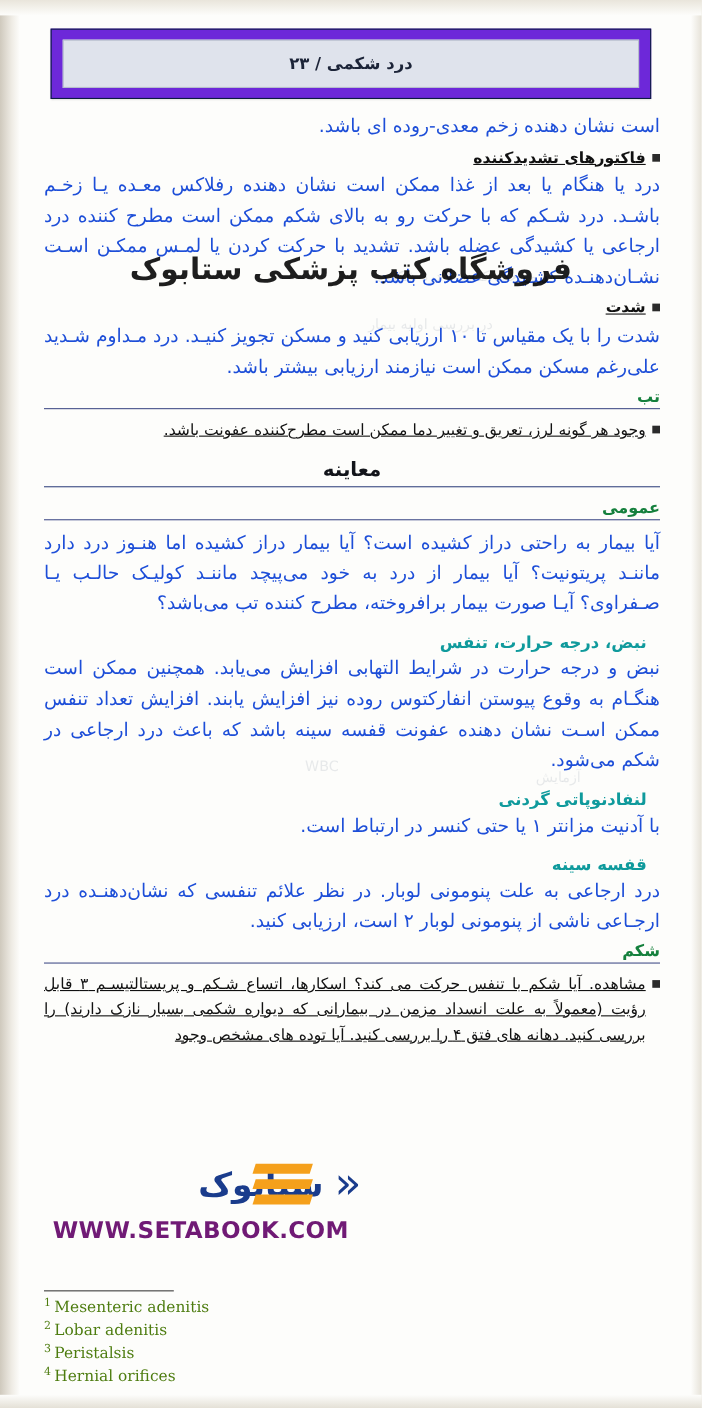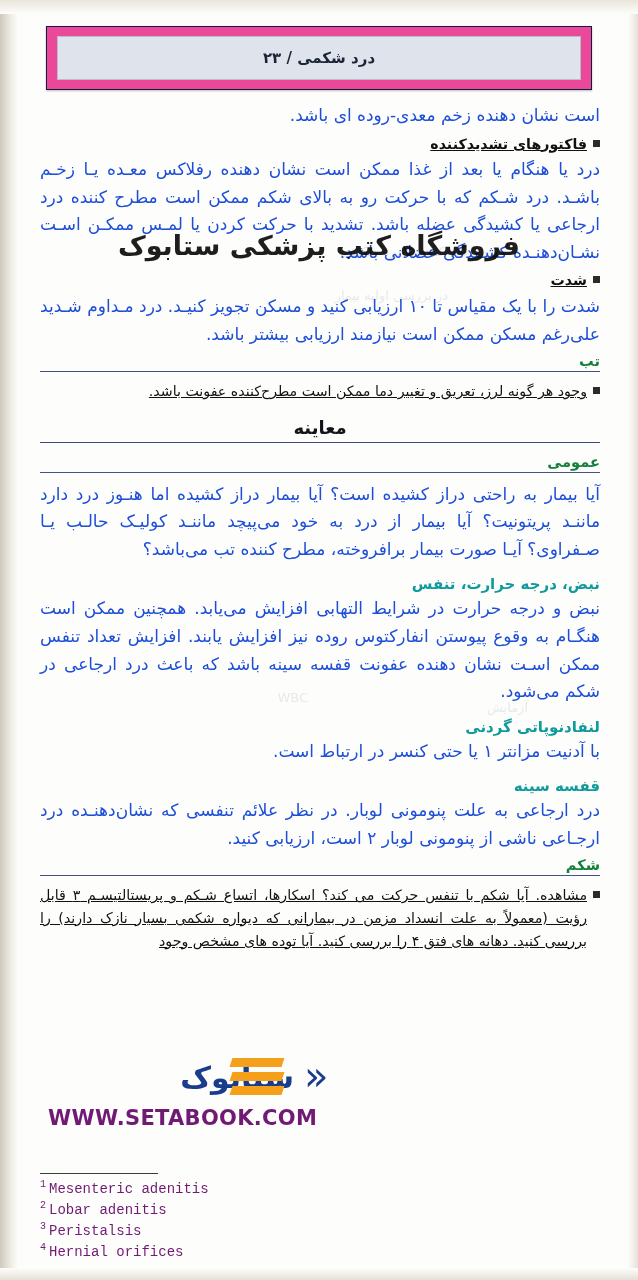--- a/index.html
+++ b/index.html
@@ -47,21 +47,21 @@
     background: linear-gradient(to top, #e4e0d6 0%, #fdfdfb 100%);
   }
 
   
   .header-band {
     position: absolute;
     left: 46px;
     right: 46px;
     top: 26px;
     height: 62px;
-    background: #ec4899;
+    background: #6d28d9;
     border: 1px solid #0d1c42;
     box-shadow: 0 1px 2px rgba(0,0,0,0.25);
   }
   .header-inner {
     position: absolute;
     left: 10px; right: 10px; top: 9px; bottom: 9px;
     background: #dfe3ec;
     border: 1px solid #b6bdcd;
     display: flex;
     align-items: center;
@@ -120,21 +120,21 @@
 
   
   .subhead {
     margin: 4px 0 2px 0;
     font-size: 14.6px;
     font-weight: bold;
     text-align: right;
     color: #15803d;
   }
   .subhead-teal {
-    margin: 12px 0 2px 0;
+    margin: 12px 12px 2px 0;
     font-size: 15px;
     font-weight: bold;
     text-align: right;
     color: #0f9a9c;
   }
   .section-heading {
     margin: 14px 0 2px 0;
     font-size: 18px;
     font-weight: bold;
     text-align: center;
@@ -163,22 +163,21 @@
   }
   .fn-rule {
     border: none;
     border-top: 1px solid #3c3c3c;
     width: 118px;
     margin: 0 0 4px 0;
   }
   .fn-item {
     font-size: 14px;
     line-height: 1.38;
-    color: #701a75;
-    font-family: Liberation Mono, monospace;
+    color: #4d7c0f;
   }
   .fn-item .num {
     font-size: 10px;
     vertical-align: super;
     margin-right: 3px;
   }
 
   
   .wm-top {
     position: absolute;

